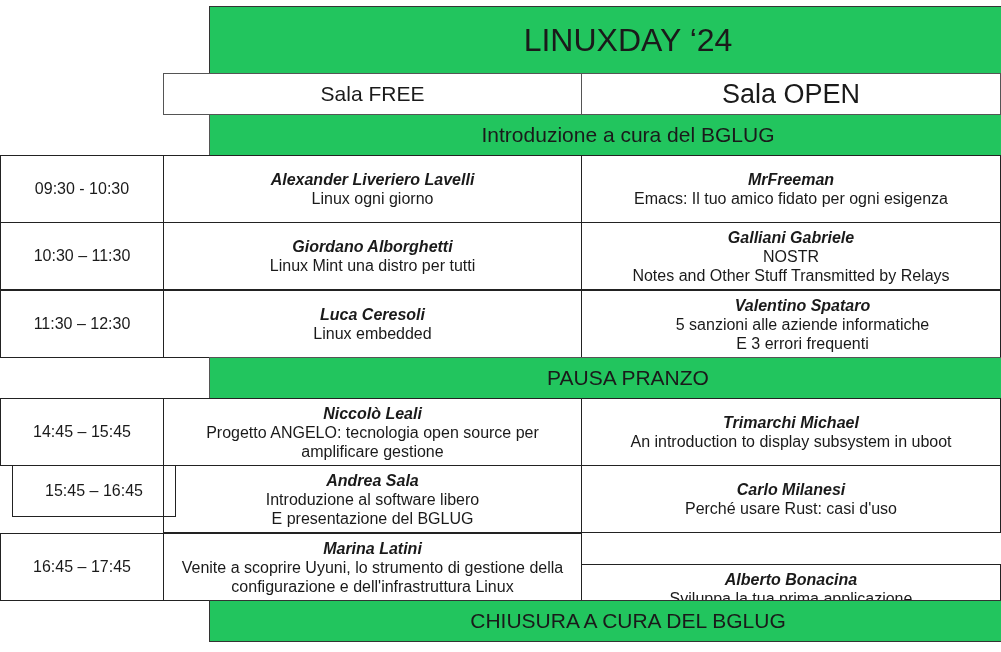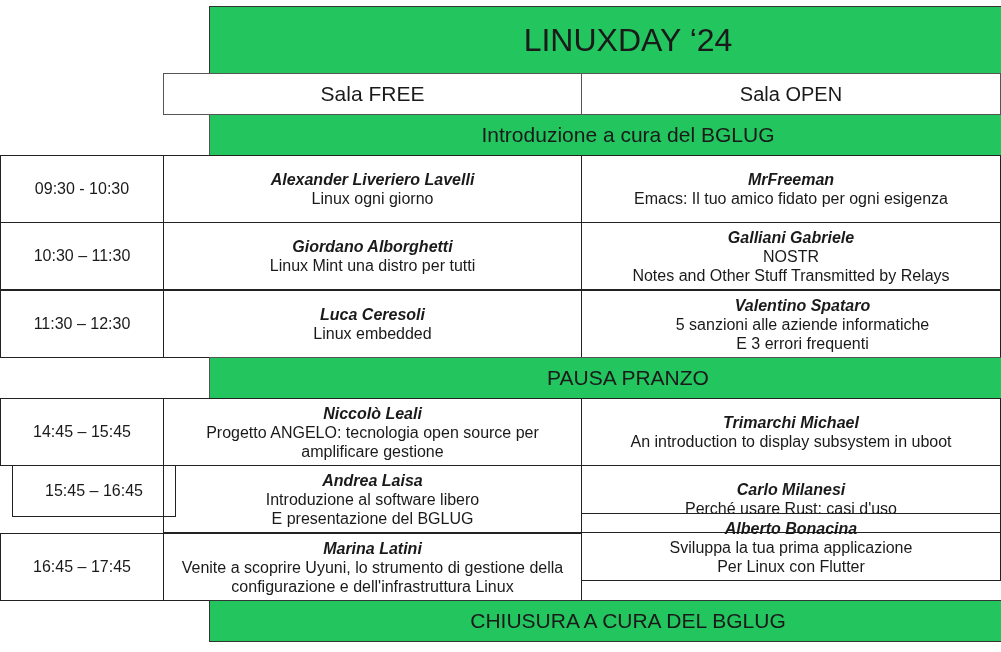--- a/index.html
+++ b/index.html
@@ -16,21 +16,21 @@
 </head>
 <body>
 
 <div class="abs gold cell" style="left:163px; top:6px; width:838px; height:68px; border:1.5px solid #333; font-size:32px;">
   <span>LINUXDAY ‘24</span>
 </div>
 
 <div class="abs cell" style="left:163px; top:73px; width:419px; height:42px; border:1px solid #555; font-size:21px;">
   <span>Sala FREE</span>
 </div>
-<div class="abs cell" style="left:581px; top:73px; width:420px; height:42px; border:1px solid #555; font-size:20px;">
+<div class="abs cell" style="left:581px; top:73px; width:420px; height:42px; border:1px solid #555; font-size:27px;">
   <span>Sala OPEN</span>
 </div>
 
 <div class="abs gold cell" style="left:163px; top:114px; width:838px; height:42px; border:1px solid #555; font-size:21px;">
   <span>Introduzione a cura del BGLUG</span>
 </div>
 
 <div id="morning">
   <div class="abs cell time" style="left: 0px; width: 164px; border: 1.5px solid rgb(34, 34, 34); top: 155px; height: 68px;">
     <span class="t">09:30 - 10:30</span>
@@ -83,36 +83,36 @@
   </div>
   <div class="abs cell" style="left: 581px; width: 420px; border: 1.5px solid rgb(34, 34, 34); top: 398px; height: 68px;">
     <span class="speaker">Trimarchi Michael</span>
     <span class="talks" style="display: contents;"><span class="talk">An introduction to display subsystem in uboot</span></span>
   </div>
 
   <div class="abs cell time" style="left: 12px; width: 164px; border: 1.5px solid rgb(34, 34, 34); top: 465px; height: 52px;">
     <span class="t">15:45 – 16:45</span>
   </div>
   <div class="abs cell" style="left: 163px; width: 419px; border: 1.5px solid rgb(34, 34, 34); top: 465px; height: 68px;">
-    <span class="speaker">Andrea Laisa</span>
+    <span class="speaker">Andrea Sala</span>
     <span class="talks" style="display: contents;"><span class="talk">Introduzione al software libero</span><span class="talk">E presentazione del BGLUG</span></span>
   </div>
   <div class="abs cell" style="left: 581px; width: 420px; border: 1.5px solid rgb(34, 34, 34); top: 465px; height: 68px;">
     <span class="speaker">Carlo Milanesi</span>
     <span class="talks" style="display: contents;"><span class="talk">Perché usare Rust: casi d'uso</span></span>
   </div>
 
   <div class="abs cell time" style="left: 0px; width: 164px; border: 1.5px solid rgb(34, 34, 34); top: 533px; height: 68px;">
     <span class="t">16:45 – 17:45</span>
   </div>
   <div class="abs cell" style="left: 163px; width: 419px; border: 1.5px solid rgb(34, 34, 34); top: 533px; height: 68px;">
     <span class="speaker">Marina Latini</span>
     <span class="talks" style="display: contents;"><span class="talk">Venite a scoprire Uyuni, lo strumento di gestione della</span><span class="talk">configurazione e dell'infrastruttura Linux</span></span>
   </div>
-  <div class="abs cell" style="left: 581px; width: 420px; border: 1.5px solid rgb(34, 34, 34); top: 513px; height: 68px;">
+  <div class="abs cell" style="left: 581px; width: 420px; border: 1.5px solid rgb(34, 34, 34); top: 564px; height: 68px;">
     <span class="speaker">Alberto Bonacina</span>
     <span class="talks" style="display: contents;"><span class="talk">Sviluppa la tua prima applicazione</span><span class="talk">Per Linux con Flutter</span></span>
   </div>
 </div>
 
 <div class="abs gold cell" style="left:163px; top:600px; width:838px; height:42px; border:1.5px solid #333; font-size:21px;">
   <span>CHIUSURA A CURA DEL BGLUG</span>
 </div>
 
 </body></html>

